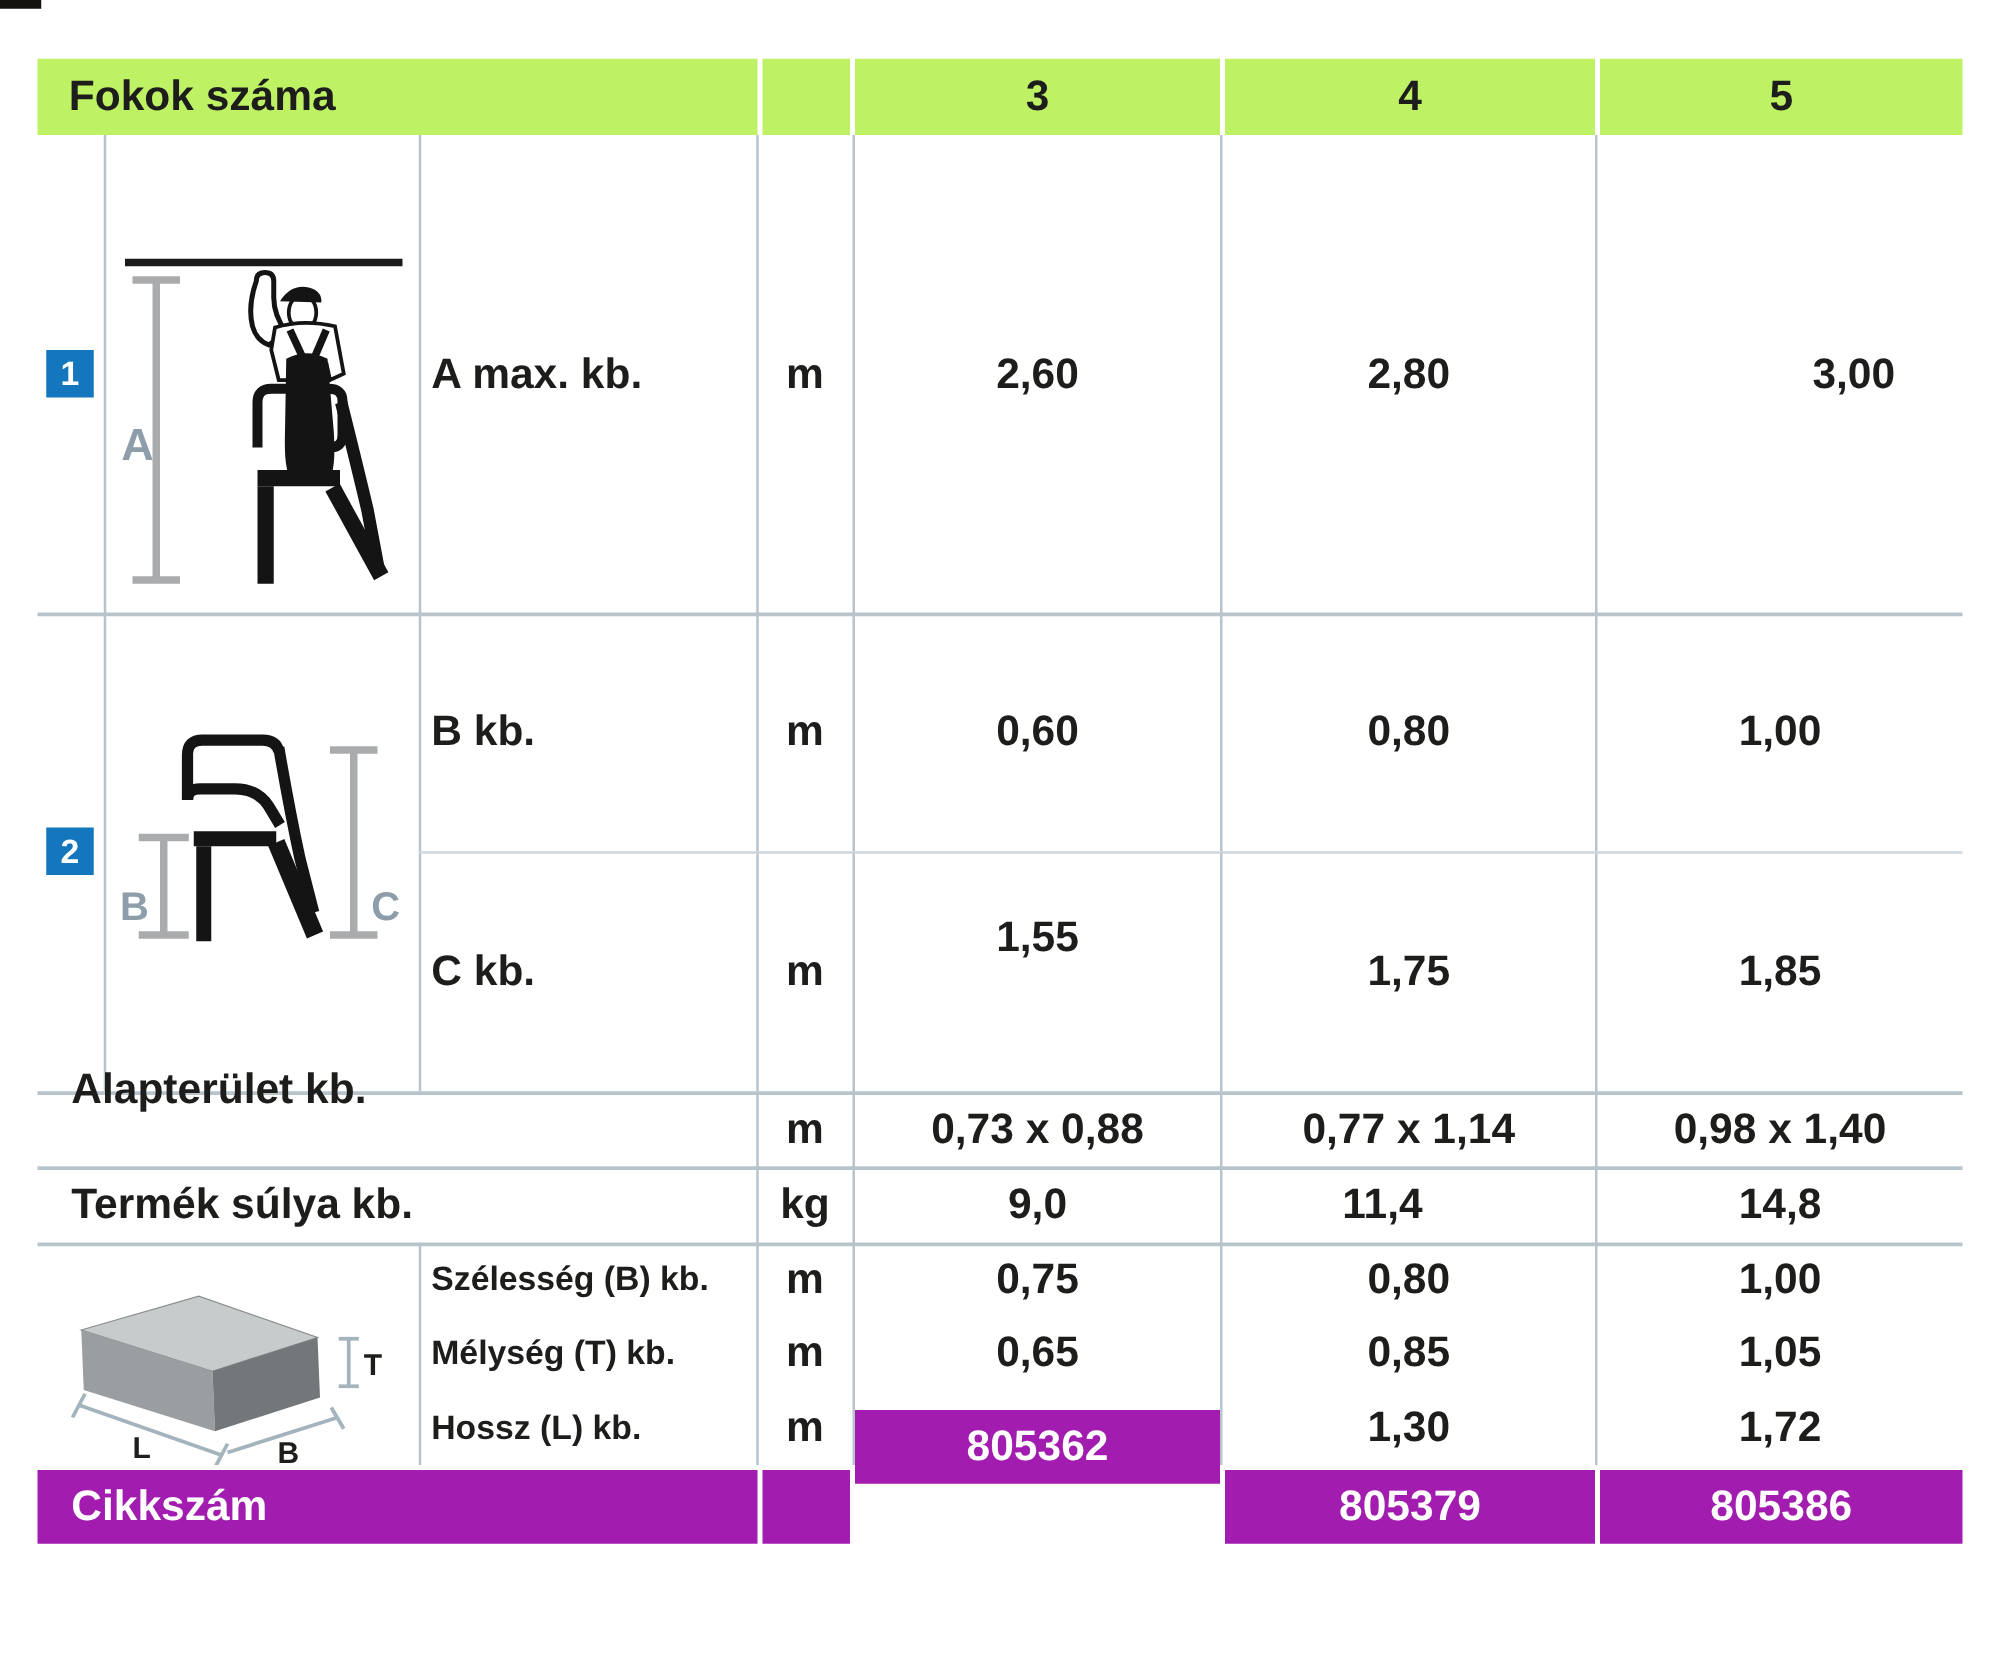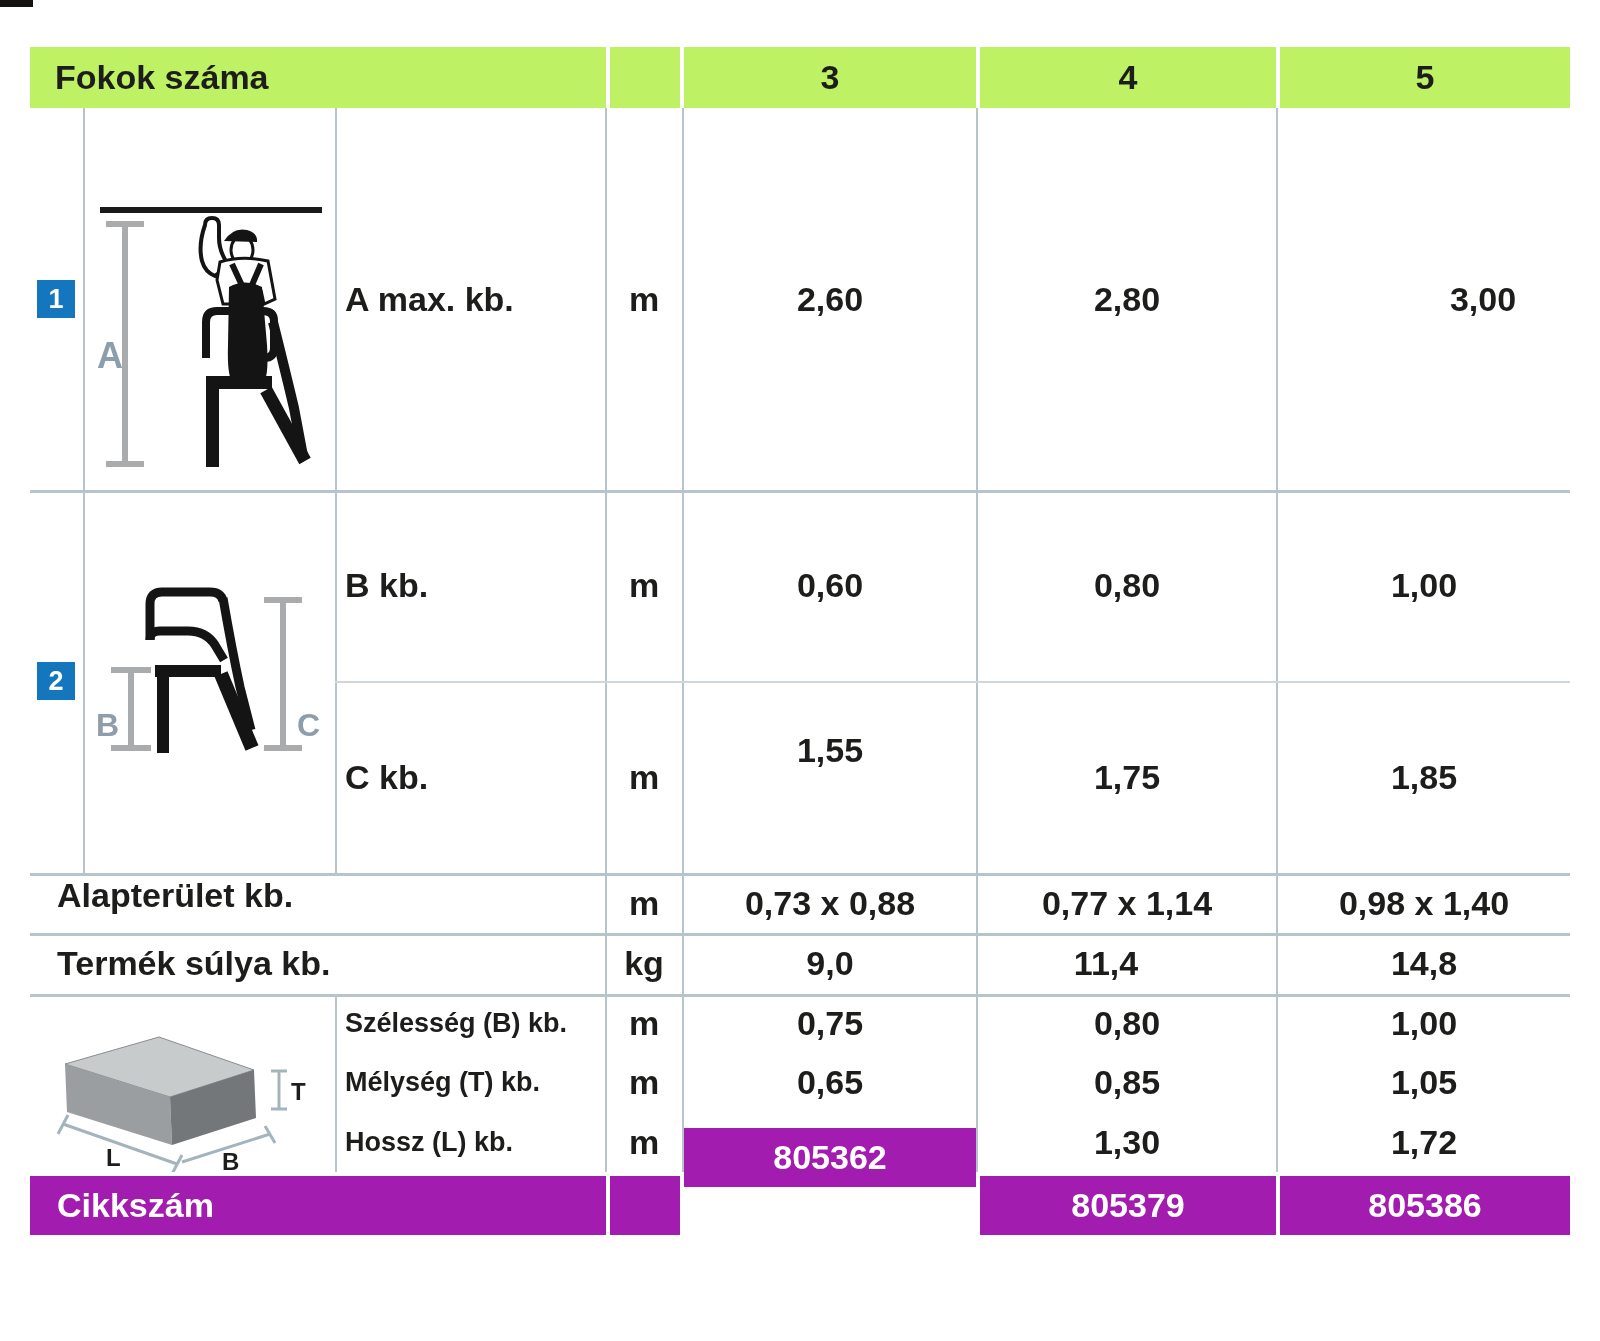--- a/index.html
+++ b/index.html
@@ -118,21 +118,21 @@
   <div class="c ctr" style="left:1278px;top:490px;width:292px;height:191px;">1,00</div>
 
   <div class="c" style="left:335px;top:681px;width:260px;height:192px;padding-left:10px;">
       <span>C kb.</span>
     </div>
   <div class="c ctr" style="left:605px;top:681px;width:78px;height:192px;">m</div>
   <div class="c ctr" style="left:684px;top:681px;width:292px;height:139px;">1,55</div>
   <div class="c ctr" style="left:978px;top:681px;width:298px;height:192px;">1,75</div>
   <div class="c ctr" style="left:1278px;top:681px;width:292px;height:192px;">1,85</div>
 
-  <div class="c" style="left:30px;top:873px;width:570px;height:44px;padding-left:27px;">
+  <div class="c" style="left:30px;top:849px;width:570px;height:44px;padding-left:27px;">
       <span>Alapterület kb.</span>
     </div>
   <div class="c ctr" style="left:605px;top:873px;width:78px;height:60px;">m</div>
   <div class="c ctr" style="left:684px;top:873px;width:292px;height:60px;">0,73 x 0,88</div>
   <div class="c ctr" style="left:978px;top:873px;width:298px;height:60px;">0,77 x 1,14</div>
   <div class="c ctr" style="left:1278px;top:873px;width:292px;height:60px;">0,98 x 1,40</div>
 
   <div class="c" style="left:30px;top:933px;width:570px;height:61px;padding-left:27px;">
       <span>Termék súlya kb.</span>
     </div>

